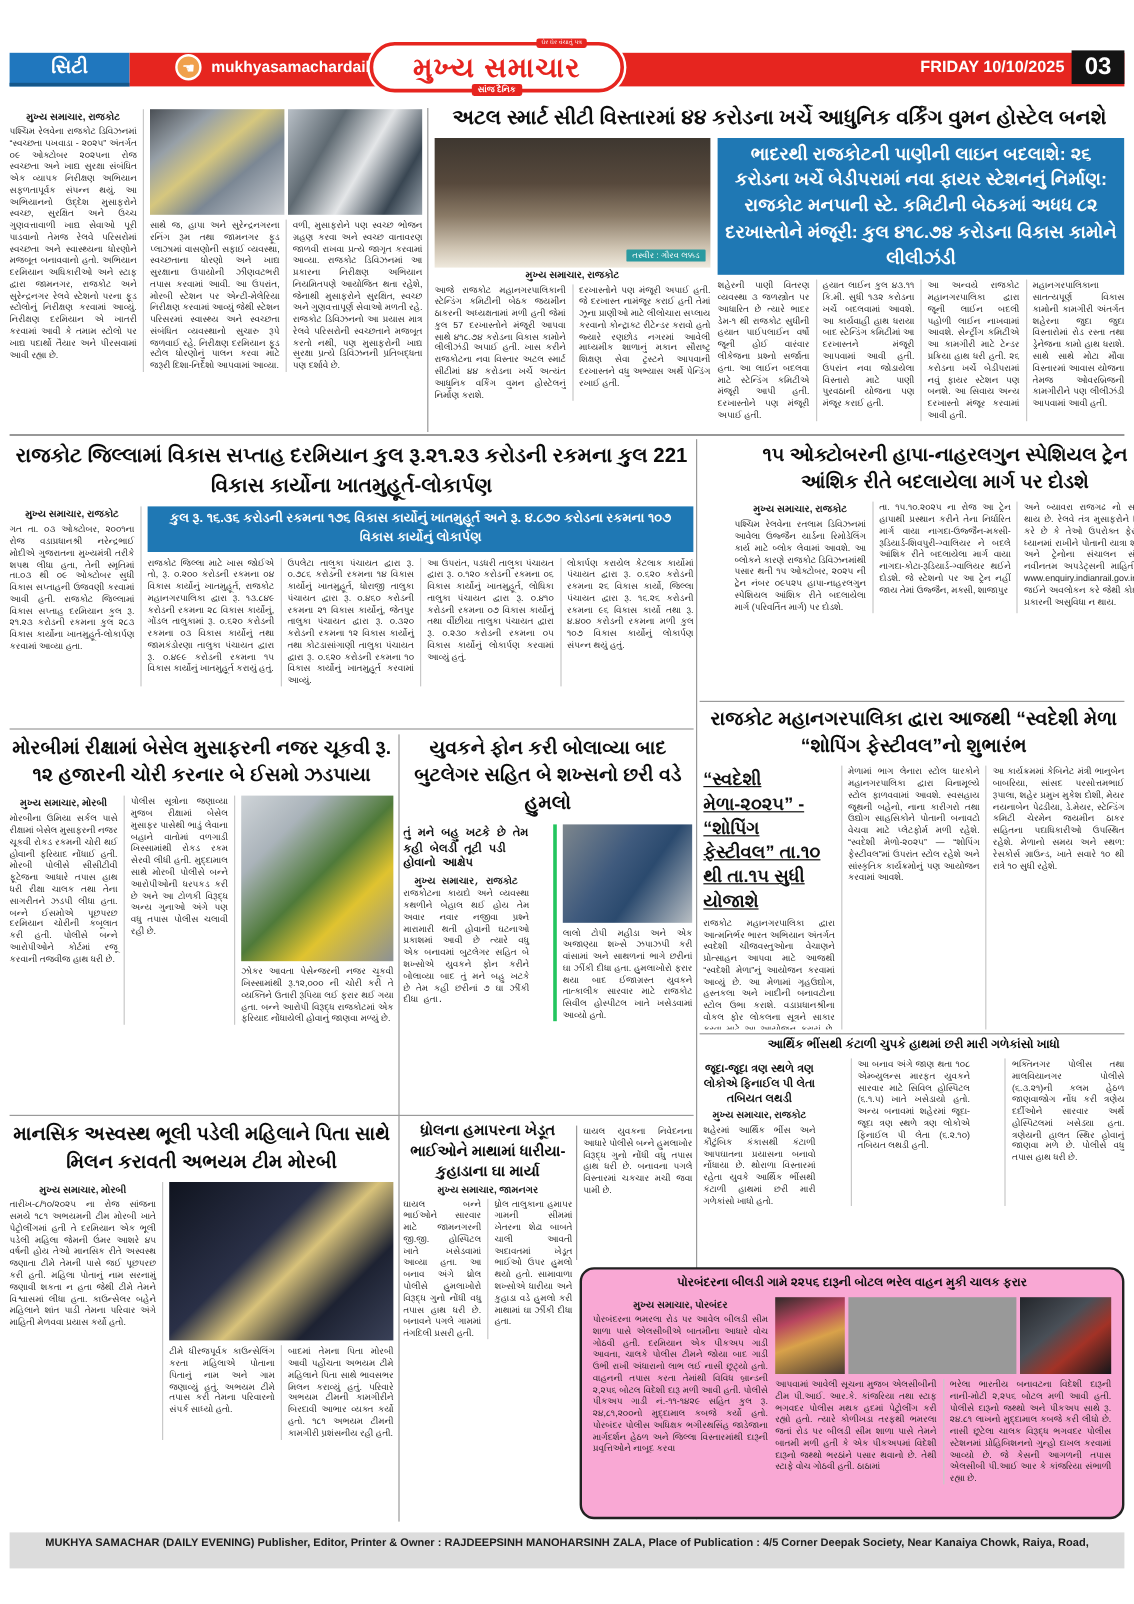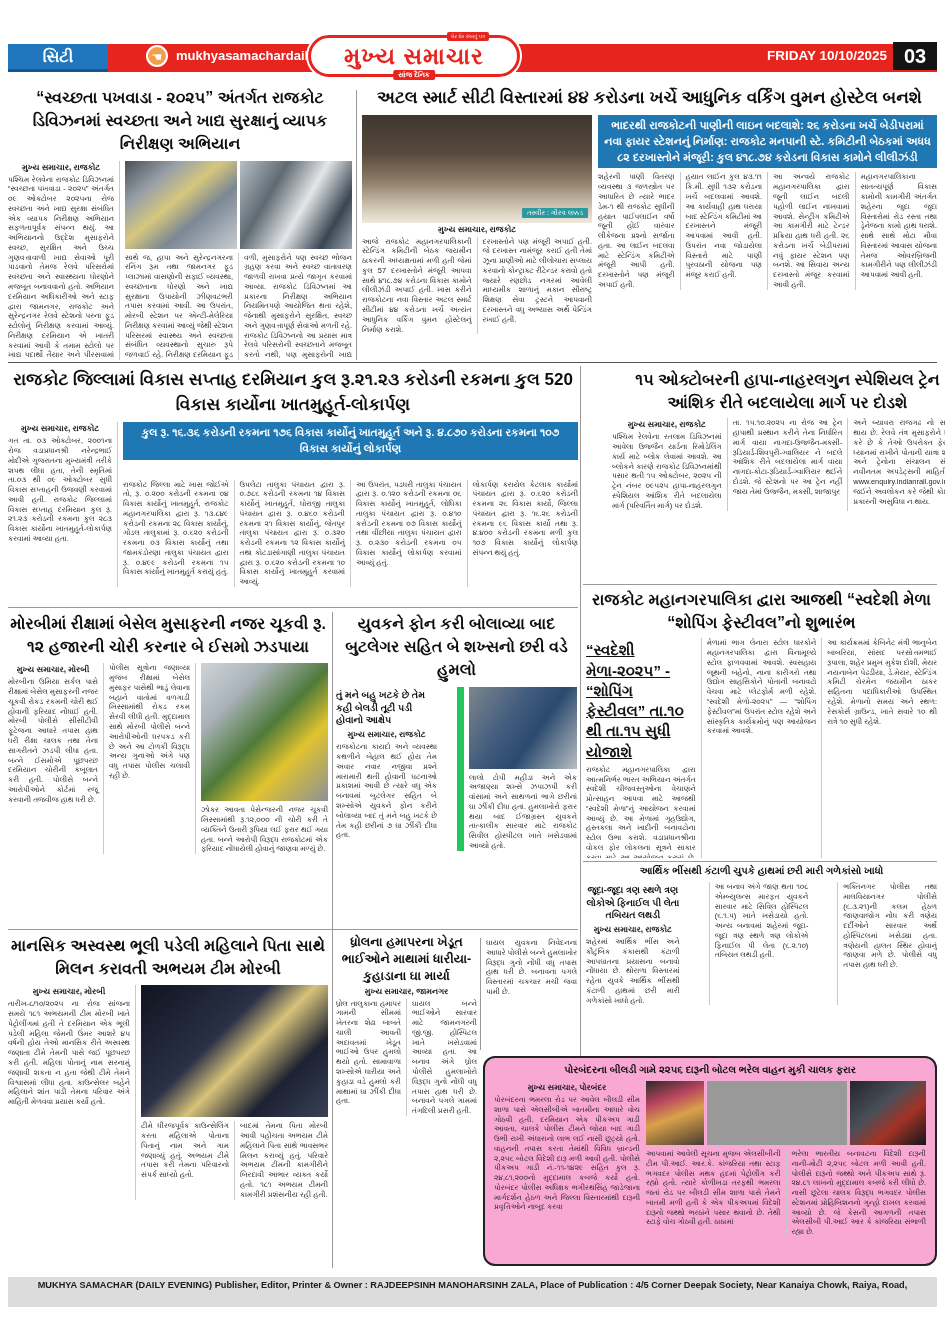--- a/index.html
+++ b/index.html
@@ -49,21 +49,21 @@
   .blk { position:absolute; overflow:hidden; }
   .hl { font-weight:800; color:#0d0d0d; text-align:center; font-family:"Liberation Sans",sans-serif; }
   .hl-xl { font-size:17px; line-height:1.45; }
   .hl-lg { font-size:16px; line-height:1.45; }
   .hl-md { font-size:10px; line-height:1.4; }
   .hl-sm { font-size:12.5px; line-height:1.35; }
   .byline { font-weight:bold; font-size:8.2px; text-align:center; margin:2px 0 2px; }
   .body-t { font-size:7.4px; line-height:1.32; text-align:justify; color:#222; }
   .subhead-bold { font-weight:bold; font-size:10.2px; line-height:1.35; text-align:center; margin:2px 0 3px; color:#111; }
   .blue-box {
-    background:#1f78b4; color:#fff; font-weight:bold; font-size:11px;
+    background:#1f78b4; color:#fff; font-weight:bold; font-size:15px;
     line-height:1.45; text-align:center; padding:3px 6px;
   }
   .cols { display:flex; }
   .cols .col { flex:1; padding:0 5px; }
   .cols .col:first-child { padding-left:0; }
   .cols .col:last-child { padding-right:0; }
   .cols .col + .col { border-left:1px solid #c9c9c9; }
   .photo { position:relative; width:100%; background:#999; }
   .photo-caption {
     position:absolute; right:4px; bottom:5px; background:#2a9aa0; color:#fff;
@@ -113,21 +113,20 @@
   <div class="vline" style="left:580px; top:366px; height:900px;"></div>
   <div class="vline" style="left:332px; top:612px; height:656px;"></div>
   <div class="vline" style="left:480px; top:938px; height:112px;"></div>
   <div class="hline" style="left:8px; top:362px; width:929px;"></div>
   <div class="hline" style="left:8px; top:607px; width:570px; border-top:1px solid #9a9a9a;"></div>
   <div class="hline" style="left:583px; top:584px; width:354px; border-top:1px solid #9a9a9a;"></div>
   <div class="hline" style="left:583px; top:861px; width:354px; border-top:1px solid #9a9a9a;"></div>
   <div class="hline" style="left:8px; top:929px; width:570px; border-top:1px solid #9a9a9a;"></div>
 
   <div class="blk" style="left:8px; top:86px; width:344px; height:274px;">
-    <div class="hl hl-lg">“સ્વચ્છતા પખવાડા - ૨૦૨૫” અંતર્ગત રાજકોટ ડિવિઝનમાં સ્વચ્છતા અને ખાદ્ય સુરક્ષાનું વ્યાપક નિરીક્ષણ અભિયાન</div>
     <div style="display:flex; margin-top:5px;">
       <div style="width:112px; padding-right:5px; border-right:1px solid #c9c9c9;">
         <div class="byline">મુખ્ય સમાચાર, રાજકોટ</div>
         <div class="body-t">પશ્ચિમ રેલવેના રાજકોટ ડિવિઝનમાં “સ્વચ્છતા પખવાડા - ૨૦૨૫” અંતર્ગત ૦૯ ઓક્ટોબર ૨૦૨૫ના રોજ સ્વચ્છતા અને ખાદ્ય સુરક્ષા સંબંધિત એક વ્યાપક નિરીક્ષણ અભિયાન સફળતાપૂર્વક સંપન્ન થયું. આ અભિયાનનો ઉદ્દેશ મુસાફરોને સ્વચ્છ, સુરક્ષિત અને ઉચ્ચ ગુણવત્તાવાળી ખાદ્ય સેવાઓ પૂરી પાડવાનો તેમજ રેલવે પરિસરોમાં સ્વચ્છતા અને સ્વાસ્થ્યના ધોરણોને મજબૂત બનાવવાનો હતો. અભિયાન દરમિયાન અધિકારીઓ અને સ્ટાફ દ્વારા જામનગર, રાજકોટ અને સુરેન્દ્રનગર રેલવે સ્ટેશનો પરના ફૂડ સ્ટોલોનું નિરીક્ષણ કરવામાં આવ્યું. નિરીક્ષણ દરમિયાન એ ખાતરી કરવામાં આવી કે તમામ સ્ટોલો પર ખાદ્ય પદાર્થો તૈયાર અને પીરસવામાં આવી રહ્યા છે.</div>
       </div>
       <div style="flex:1; padding-left:5px;">
         <div style="display:flex; gap:3px; height:88px; margin-bottom:4px;">
           <div class="photo ph-rail1" style="flex:1; height:88px;"></div>
           <div class="photo ph-rail2" style="flex:1; height:88px;"></div>
         </div>
@@ -158,29 +157,29 @@
           <div class="col body-t">શહેરની પાણી વિતરણ વ્યવસ્થા ૩ જળસ્ત્રોત પર આધારિત છે ત્યારે ભાદર ડેમ-૧ થી રાજકોટ સુધીની હયાત પાઈપલાઈન વર્ષો જૂની હોઈ વારંવાર લીકેજના પ્રશ્નો સર્જાતા હતા. આ લાઈન બદલવા માટે સ્ટેન્ડિંગ કમિટીએ મંજૂરી આપી હતી. દરખાસ્તોને પણ મંજૂરી અપાઈ હતી.</div>
           <div class="col body-t">હયાત લાઈન કુલ ૪૩.૧૧ કિ.મી. સુધી ૧૩૨ કરોડના ખર્ચે બદલવામાં આવશે. આ કાર્યવાહી હાથ ધરાયા બાદ સ્ટેન્ડિંગ કમિટીમાં આ દરખાસ્તને મંજૂરી આપવામાં આવી હતી. ઉપરાંત નવા જોડાયેલા વિસ્તારો માટે પાણી પુરવઠાની યોજના પણ મંજૂર કરાઈ હતી.</div>
           <div class="col body-t">આ અન્વયે રાજકોટ મહાનગરપાલિકા દ્વારા જૂની લાઈન બદલી પહોળી લાઈન નાખવામાં આવશે. સેન્ટ્રીંગ કમિટીએ આ કામગીરી માટે ટેન્ડર પ્રક્રિયા હાથ ધરી હતી. ૨૬ કરોડના ખર્ચે બેડીપરામાં નવું ફાયર સ્ટેશન પણ બનશે. આ સિવાય અન્ય દરખાસ્તો મંજૂર કરવામાં આવી હતી.</div>
           <div class="col body-t">મહાનગરપાલિકાના સાતત્યપૂર્ણ વિકાસ કામોની કામગીરી અંતર્ગત શહેરના જુદા જુદા વિસ્તારોમાં રોડ રસ્તા તથા ડ્રેનેજના કામો હાથ ધરાશે. સાથે સાથે મોટા મૌવા વિસ્તારમાં આવાસ યોજના તેમજ ઓવરબ્રિજની કામગીરીને પણ લીલીઝંડી આપવામાં આવી હતી.</div>
         </div>
       </div>
     </div>
   </div>
 
   <div class="blk" style="left:8px; top:368px; width:570px; height:238px;">
-    <div class="hl hl-xl">રાજકોટ જિલ્લામાં વિકાસ સપ્તાહ દરમિયાન કુલ રૂ.૨૧.૨૩ કરોડની રકમના કુલ 520 વિકાસ કાર્યોના ખાતમુહૂર્ત-લોકાર્પણ</div>
+    <div class="hl hl-xl">રાજકોટ જિલ્લામાં વિકાસ સપ્તાહ દરમિયાન કુલ રૂ.૨૧.૨૩ કરોડની રકમના કુલ 221 વિકાસ કાર્યોના ખાતમુહૂર્ત-લોકાર્પણ</div>
     <div style="display:flex; margin-top:5px;">
       <div style="width:110px; padding-right:5px; border-right:1px solid #c9c9c9;">
         <div class="byline">મુખ્ય સમાચાર, રાજકોટ</div>
         <div class="body-t">ગત તા. ૦૩ ઓક્ટોબર, ૨૦૦૧ના રોજ વડાપ્રધાનશ્રી નરેન્દ્રભાઈ મોદીએ ગુજરાતના મુખ્યમંત્રી તરીકે શપથ લીધા હતા, તેની સ્મૃતિમાં તા.૦૩ થી ૦૯ ઓક્ટોબર સુધી વિકાસ સપ્તાહની ઉજવણી કરવામાં આવી હતી. રાજકોટ જિલ્લામાં વિકાસ સપ્તાહ દરમિયાન કુલ રૂ. ૨૧.૨૩ કરોડની રકમના કુલ ૨૮૩ વિકાસ કાર્યોના ખાતમુહૂર્ત-લોકાર્પણ કરવામાં આવ્યા હતા.</div>
       </div>
       <div style="flex:1; padding-left:5px;">
         <div class="blue-box" style="font-size:10.8px;">કુલ રૂ. ૧૬.૩૬ કરોડની રકમના ૧૭૬ વિકાસ કાર્યોનું ખાતમુહૂર્ત અને રૂ. ૪.૮૭૦ કરોડના રકમના ૧૦૭ વિકાસ કાર્યોનું લોકાર્પણ</div>
-        <div class="cols" style="margin-top:20px;">
+        <div class="cols" style="margin-top:5px;">
           <div class="col body-t">રાજકોટ જિલ્લા માટે ખાસ જોઈએ તો, રૂ. ૦.૨૦૦ કરોડની રકમના ૦૪ વિકાસ કાર્યોનું ખાતમુહૂર્ત, રાજકોટ મહાનગરપાલિકા દ્વારા રૂ. ૧૩.૮૪૯ કરોડની રકમના ૨૮ વિકાસ કાર્યોનું, ગોંડલ તાલુકામાં રૂ. ૦.૬૨૦ કરોડની રકમના ૦૩ વિકાસ કાર્યોનું તથા જામકંડોરણા તાલુકા પંચાયત દ્વારા રૂ. ૦.૪૯૯ કરોડની રકમના ૧૫ વિકાસ કાર્યોનું ખાતમુહૂર્ત કરાયું હતું.</div>
           <div class="col body-t">ઉપલેટા તાલુકા પંચાયત દ્વારા રૂ. ૦.૭૮૬ કરોડની રકમના ૧૪ વિકાસ કાર્યોનું ખાતમુહૂર્ત, ધોરાજી તાલુકા પંચાયત દ્વારા રૂ. ૦.૪૬૦ કરોડની રકમના ૨૧ વિકાસ કાર્યોનું, જેતપુર તાલુકા પંચાયત દ્વારા રૂ. ૦.૩૨૦ કરોડની રકમના ૧૨ વિકાસ કાર્યોનું તથા કોટડાસાંગાણી તાલુકા પંચાયત દ્વારા રૂ. ૦.૬૨૦ કરોડની રકમના ૧૦ વિકાસ કાર્યોનું ખાતમુહૂર્ત કરવામાં આવ્યું.</div>
           <div class="col body-t">આ ઉપરાંત, પડધરી તાલુકા પંચાયત દ્વારા રૂ. ૦.૧૨૦ કરોડની રકમના ૦૬ વિકાસ કાર્યોનું ખાતમુહૂર્ત, લોધિકા તાલુકા પંચાયત દ્વારા રૂ. ૦.૪૧૦ કરોડની રકમના ૦૭ વિકાસ કાર્યોનું તથા વીંછીયા તાલુકા પંચાયત દ્વારા રૂ. ૦.૨૩૦ કરોડની રકમના ૦૫ વિકાસ કાર્યોનું લોકાર્પણ કરવામાં આવ્યું હતું.</div>
           <div class="col body-t">લોકાર્પણ કરાયેલ કેટલાક કાર્યોમાં પંચાયત દ્વારા રૂ. ૦.૬૨૦ કરોડની રકમના ૨૬ વિકાસ કાર્યો, જિલ્લા પંચાયત દ્વારા રૂ. ૧૬.૨૬ કરોડની રકમના ૯૬ વિકાસ કાર્યો તથા રૂ. ૪.૪૦૦ કરોડની રકમના મળી કુલ ૧૦૭ વિકાસ કાર્યોનું લોકાર્પણ સંપન્ન થયું હતું.</div>
         </div>
       </div>
     </div>
   </div>
 
   <div class="blk" style="left:612px; top:368px; width:351px; height:214px;">
@@ -233,21 +232,21 @@
       <div style="flex:1; padding-left:5px;">
         <div class="photo ph-rickshaw" style="height:138px; margin-bottom:4px;"></div>
         <div class="body-t">ઝોકર આવતા પેસેન્જરની નજર ચૂકવી ખિસ્સામાંથી રૂ.૧૨,૦૦૦ ની ચોરી કરી તે વ્યક્તિને ઉતારી રૂપિયા લઈ ફરાર થઈ ગયા હતા. બન્ને આરોપી વિરૂદ્ધ રાજકોટમાં એક ફરિયાદ નોંધાયેલી હોવાનું જાણવા મળ્યું છે.</div>
       </div>
     </div>
   </div>
 
   <div class="blk" style="left:336px; top:612px; width:241px; height:314px;">
     <div class="hl hl-lg">યુવકને ફોન કરી બોલાવ્યા બાદ બુટલેગર સહિત બે શખ્સનો છરી વડે હુમલો</div>
     <div style="display:flex; margin-top:5px;">
-      <div style="width:128px; padding-right:20px; border-right:7px solid #22c55e;">
+      <div style="width:128px; padding-right:20px; border-right:3px solid #22c55e;font-family:Liberation Mono, monospace;">
         <div class="subhead-bold" style="text-align:left; font-size:9.6px;">તું મને બહુ ખટકે છે તેમ કહી બેલડી તૂટી પડી હોવાનો આક્ષેપ</div>
         <div class="byline">મુખ્ય સમાચાર, રાજકોટ</div>
         <div class="body-t">રાજકોટના કાયદો અને વ્યવસ્થા કથળીને બેહાલ થઈ હોય તેમ અવાર નવાર નજીવા પ્રશ્ને મારામારી થતી હોવાની ઘટનાઓ પ્રકાશમાં આવી છે ત્યારે વધુ એક બનાવમાં બુટલેગર સહિત બે શખ્સોએ યુવકને ફોન કરીને બોલાવ્યા બાદ તું મને બહુ ખટકે છે તેમ કહી છરીનાં ૭ ઘા ઝીંકી દીધા હતા.</div>
       </div>
       <div style="flex:1; padding-left:5px;">
         <div class="photo ph-lying" style="height:82px; margin-bottom:4px;"></div>
         <div class="body-t">લાલો ટોપી મહીડા અને એક અજાણ્યા શખ્સે ઝપાઝપી કરી વાંસામાં અને સાથળનાં ભાગે છરીનાં ઘા ઝીંકી દીધા હતા. હુમલાખોરો ફરાર થયા બાદ ઈજાગ્રસ્ત યુવકને તાત્કાલીક સારવાર માટે રાજકોટ સિવીલ હોસ્પીટલ ખાતે ખસેડવામાં આવ્યો હતો.</div>
       </div>
     </div>
   </div>
@@ -270,22 +269,22 @@
           <div class="col body-t">બાદમાં તેમના પિતા મોરબી આવી પહોંચતા અભયમ ટીમે મહિલાને પિતા સાથે ભાવસભર મિલન કરાવ્યું હતું. પરિવારે અભયમ ટીમની કામગીરીને બિરદાવી આભાર વ્યક્ત કર્યો હતો. ૧૮૧ અભયમ ટીમની કામગીરી પ્રશંસનીય રહી હતી.</div>
         </div>
       </div>
     </div>
   </div>
 
   <div class="blk" style="left:336px; top:934px; width:141px; height:336px;">
     <div class="hl hl-sm">ધ્રોલના હમાપરના ખેડૂત ભાઈઓને માથામાં ધારીયા-કુહાડાના ઘા માર્યા</div>
     <div class="byline">મુખ્ય સમાચાર, જામનગર</div>
     <div class="cols">
+      <div class="col body-t">ઘાયલ બન્ને ભાઈઓને સારવાર માટે જામનગરની જી.જી. હોસ્પિટલ ખાતે ખસેડવામાં આવ્યા હતા. આ બનાવ અંગે ધ્રોલ પોલીસે હુમલાખોરો વિરૂદ્ધ ગુનો નોંધી વધુ તપાસ હાથ ધરી છે. બનાવને પગલે ગામમાં તંગદિલી પ્રસરી હતી.</div>
       <div class="col body-t">ધ્રોલ તાલુકાના હમાપર ગામની સીમમાં ખેતરના શેઢા બાબતે ચાલી આવતી અદાવતમાં ખેડૂત ભાઈઓ ઉપર હુમલો થયો હતો. સામાવાળા શખ્સોએ ધારીયા અને કુહાડા વડે હુમલો કરી માથામાં ઘા ઝીંકી દીધા હતા.</div>
-      <div class="col body-t">ઘાયલ બન્ને ભાઈઓને સારવાર માટે જામનગરની જી.જી. હોસ્પિટલ ખાતે ખસેડવામાં આવ્યા હતા. આ બનાવ અંગે ધ્રોલ પોલીસે હુમલાખોરો વિરૂદ્ધ ગુનો નોંધી વધુ તપાસ હાથ ધરી છે. બનાવને પગલે ગામમાં તંગદિલી પ્રસરી હતી.</div>
     </div>
   </div>
 
   <div class="blk" style="left:483px; top:1056px; width:454px; height:210px; border:2px solid #222; border-radius:12px; padding:5px 9px; background:#f9a8d4;">
     <div class="hl hl-md">પોરબંદરના બીલડી ગામે ૨૨૫૬ દારૂની બોટલ ભરેલ વાહન મુકી ચાલક ફરાર</div>
     <div style="display:flex; margin-top:4px; gap:6px;">
       <div style="width:146px;">
         <div class="byline">મુખ્ય સમાચાર, પોરબંદર</div>
         <div class="body-t">પોરબંદરના ભમરલા રોડ પર આવેલ બીલડી સીમ શાળા પાસે એલસીબીએ બાતમીના આધારે વોચ ગોઠવી હતી. દરમિયાન એક પીકઅપ ગાડી આવતા, ચાલકે પોલીસ ટીમને જોયા બાદ ગાડી ઉભી રાખી અંધારાનો લાભ લઈ નાસી છૂટ્યો હતો. વાહનની તપાસ કરતા તેમાંથી વિવિધ બ્રાન્ડની ૨,૨૫૬ બોટલ વિદેશી દારૂ મળી આવી હતી. પોલીસે પીકઅપ ગાડી નં.-૧૧-૧૪૨૯ સહિત કુલ રૂ. ૨૪,૮૧,૨૦૦નો મુદ્દામાલ કબજે કર્યો હતો. પોરબંદર પોલીસ અધિક્ષક ભગીરથસિંહ જાડેજાના માર્ગદર્શન હેઠળ અને જિલ્લા વિસ્તારમાંથી દારૂની પ્રવૃત્તિઓને નાબૂદ કરવા</div>
       </div>

